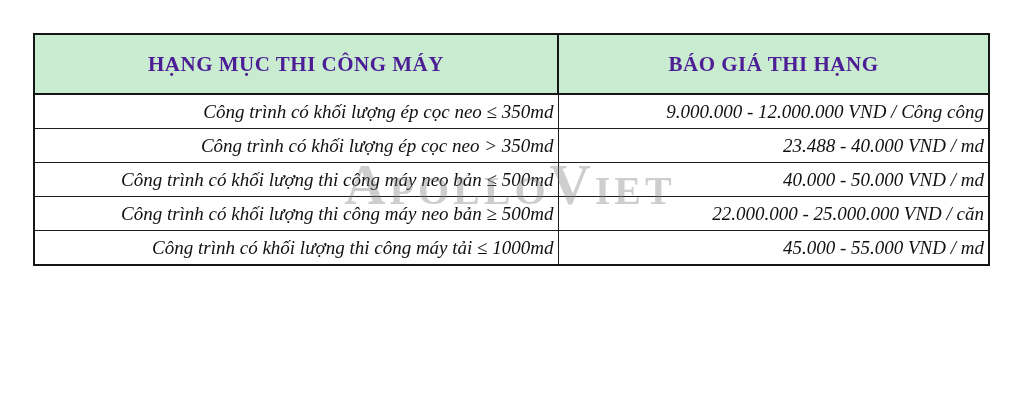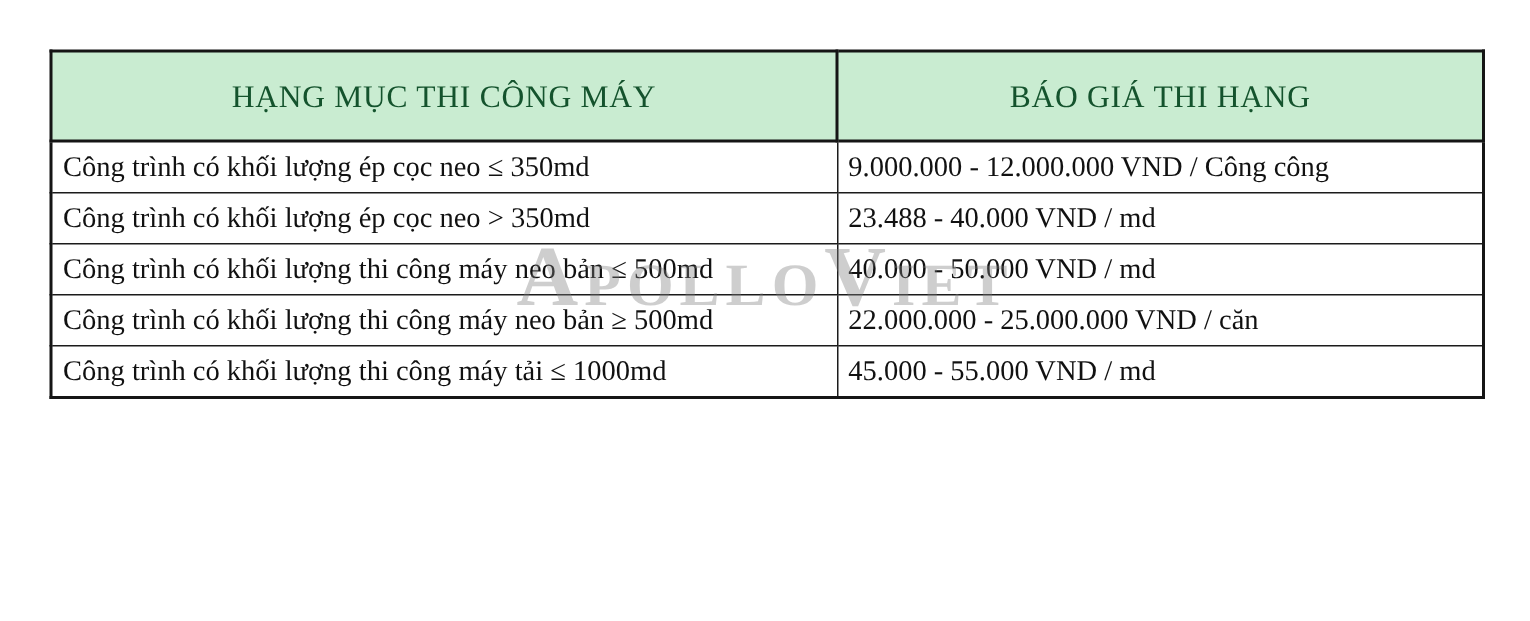--- a/index.html
+++ b/index.html
@@ -27,35 +27,36 @@
     width: 955px;
     border: 2px solid #151515;
   }
   table.pricing col.col-items { width: 524px; }
   table.pricing col.col-price { width: 431px; }
   table.pricing th {
     background: #c9ecd1;
     border: 2px solid #151515;
     height: 56px;
     font-size: 21px;
-    font-weight: normal;
+    font-weight: bold;
     text-align: center;
     letter-spacing: 0.5px;
-    color: #14532d;
+    color: #4c1d95;
   }
   table.pricing td {
     border: 1px solid #1b1b1b;
     height: 33px;
     font-size: 19px;
     padding: 0 4px 0 7px;
-    text-align: left;
+    text-align: right;
     vertical-align: middle;
     white-space: nowrap;
     overflow: hidden;
     background: transparent;
+    font-style: italic;
   }
   .watermark {
     position: absolute;
     left: 50%;
     top: 152px;
     transform: translateX(-50%);
     z-index: 2;
     font-family: "Liberation Serif", serif;
     font-variant: small-caps;
     font-weight: bold;

